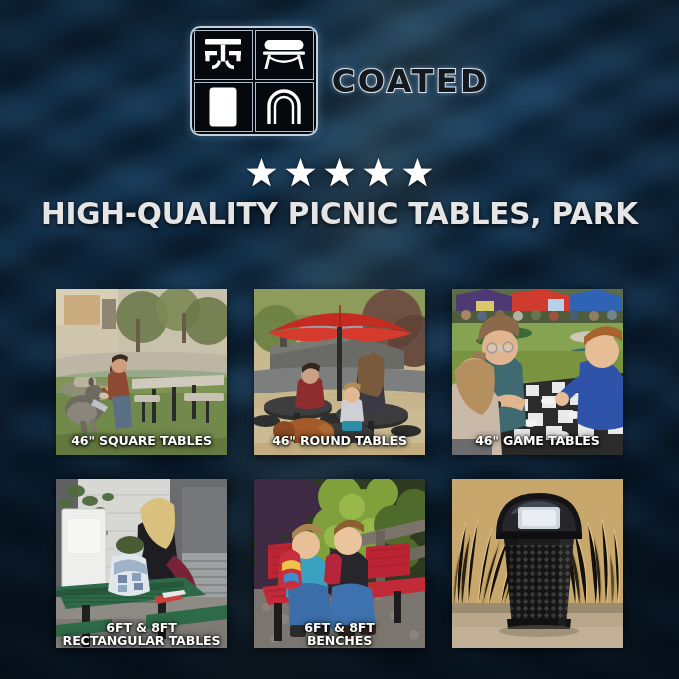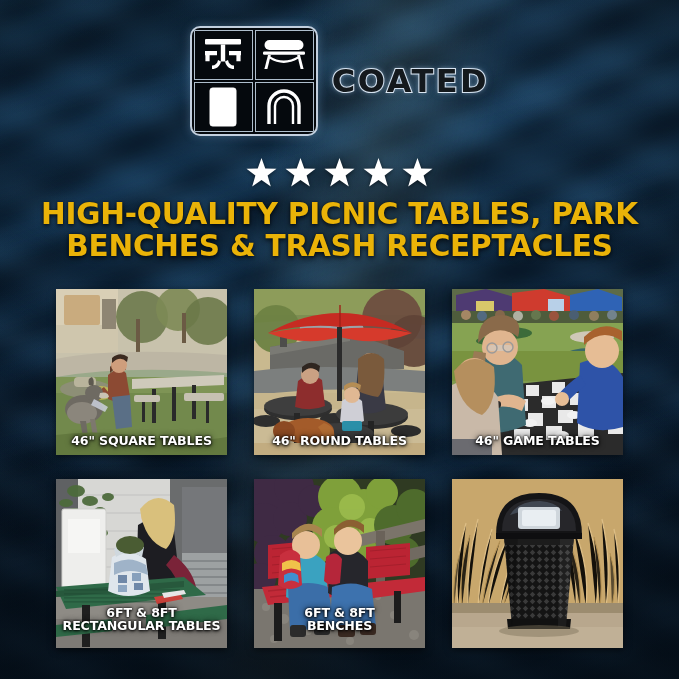--- a/index.html
+++ b/index.html
@@ -156,21 +156,21 @@
   
   .headline {
     position: absolute;
     left: 34px; right: 34px; top: 198px;
     text-align: center;
     font-family: "DejaVu Sans", sans-serif;
     font-weight: 700;
     font-size: 29.5px;
     line-height: 1.10;
     letter-spacing: -0.2px;
-    color: #eab308;
+    color: #e5e5e5;
     text-shadow: 0 2px 5px rgba(0,0,0,0.75), 0 0 2px rgba(0,0,0,0.5);
   }
   .headline-line { display: block; white-space: nowrap; }
 
   
   .grid {
     position: absolute;
     left: 56px;
     top: 289px;
     width: 567px;
@@ -197,21 +197,21 @@
     text-align: center;
     font-family: "DejaVu Sans", sans-serif;
     font-weight: 700;
     font-size: 12.6px;
     line-height: 1.08;
     color: #ffffff;
     letter-spacing: -0.15px;
     text-shadow: 0 1px 3px rgba(0,0,0,0.95), 0 0 6px rgba(0,0,0,0.85), 0 0 2px rgba(0,0,0,0.9);
     white-space: pre-line;
   }
-  .tile-caption.two-line { bottom: 15px; }
+  .tile-caption.two-line { bottom: 0; }
 </style>
 </head>
 <body>
 
 <div id="banner">
 
   <div class="bg-layer bg-base"></div>
   <div class="bg-layer bg-mesh-a"></div>
   <div class="bg-layer bg-mesh-b"></div>
   <div class="bg-layer bg-mesh-c"></div>
@@ -277,21 +277,20 @@
     <svg class="star" width="31" height="30" viewBox="0 0 32 30">
         <path d="M16 0.5 L19.9 11.4 L31.5 11.6 L22.3 18.6 L25.6 30 L16 23.2 L6.4 30 L9.7 18.6 L0.5 11.6 L12.1 11.4 Z" fill="#ffffff"></path>
       </svg>
     <svg class="star" width="31" height="30" viewBox="0 0 32 30">
         <path d="M16 0.5 L19.9 11.4 L31.5 11.6 L22.3 18.6 L25.6 30 L16 23.2 L6.4 30 L9.7 18.6 L0.5 11.6 L12.1 11.4 Z" fill="#ffffff"></path>
       </svg>
   </div>
 
   <div class="headline">
     <span class="headline-line">HIGH-QUALITY PICNIC TABLES, PARK</span>
-    <span class="headline-line">BENCHES &amp; TRASH RECEPTACLES</span>
   </div>
 
   <div class="grid">
 
     <div class="tile">
       <div class="tile-photo">
         <svg viewBox="0 0 171 166" preserveAspectRatio="xMidYMid slice">
           <rect width="171" height="166" fill="#9aa98a"></rect>
           <rect x="0" y="0" width="171" height="78" fill="#c8c2ac"></rect>
           <rect x="0" y="0" width="62" height="62" fill="#d9cfb6"></rect>

